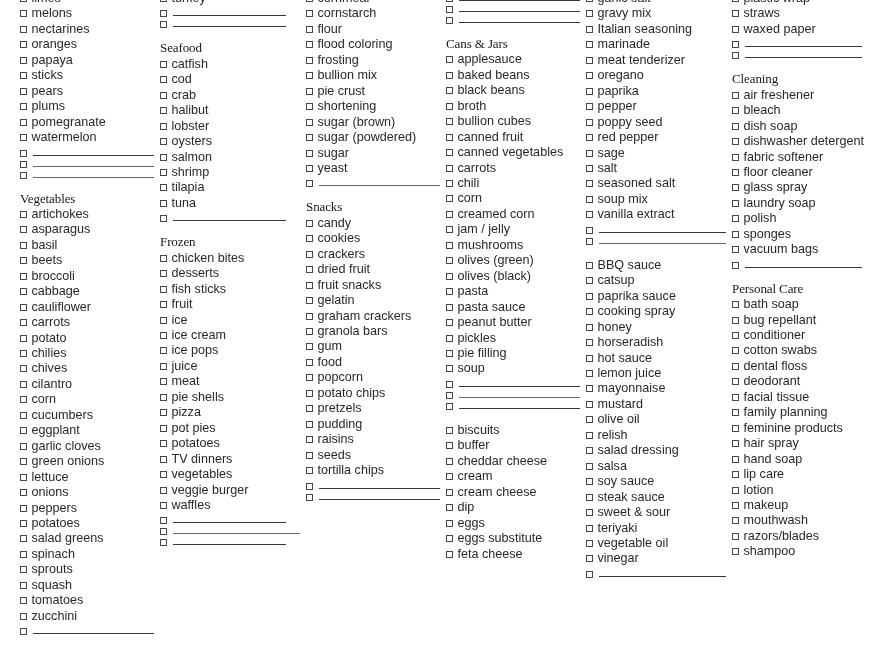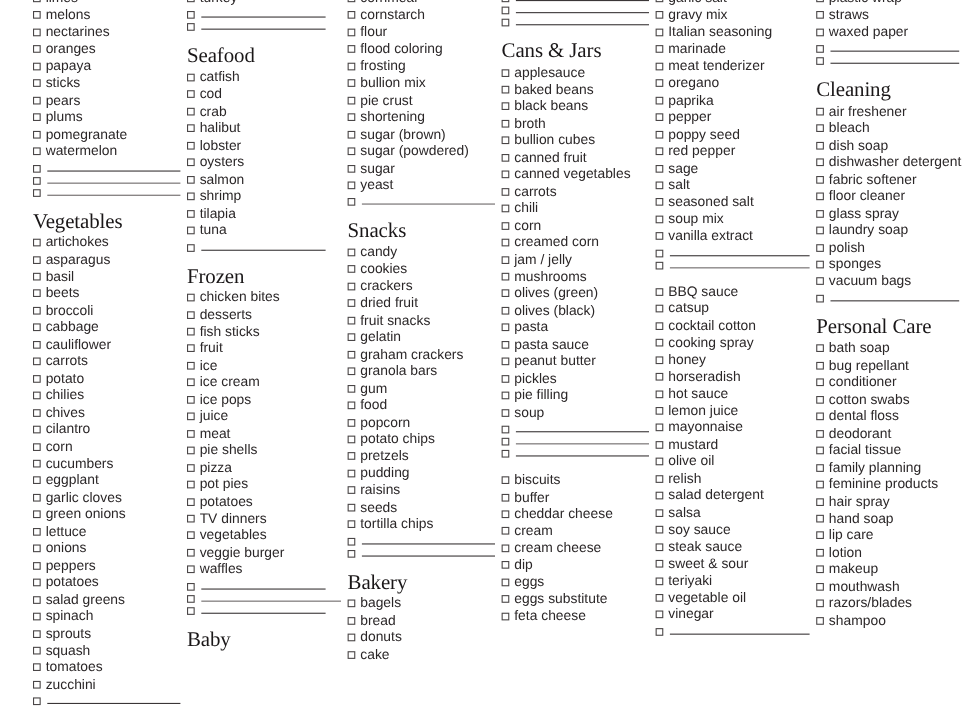--- a/index.html
+++ b/index.html
@@ -13,21 +13,21 @@
     height: 660px;
     overflow: hidden;
     font-family: "Liberation Sans", sans-serif;
     color: #231f20;
   }
   #sheet {
     position: relative;
     width: 880px;
     height: 660px;
     box-sizing: border-box;
-    padding: 0 18px 0 30px;
+    padding: 0 18px 0 20px;
     
     overflow: hidden;
   }
   .columns {
     display: flex;
     flex-direction: row;
     align-items: flex-start;
     gap: 0;
     
     margin-top: -9px;
@@ -45,21 +45,21 @@
   .column.last {
     width: 150px;
     flex: 0 0 150px;
   }
 
   .section { margin: 0; }
   .section + .section { margin-top: 13px; }
 
   .section-title {
     font-family: "Liberation Serif", serif;
-    font-size: 19px;
+    font-size: 13px;
     font-weight: 400;
     line-height: 1.03;
     letter-spacing: -0.1px;
     color: #1a1718;
     margin: 0 0 2px 0;
     padding: 0;
   }
 
   ul.items {
     list-style: none;
@@ -433,21 +433,20 @@
               <span class="box"></span>
               <span class="rule thin"></span>
             </li>
             <li class="item blank">
               <span class="box"></span>
               <span class="rule short"></span>
             </li>
           </ul>
         </div>
         <div class="section">
-          <h2 class="section-title">Baby</h2>
         </div>
       </div>
       <div class="column">
         <div class="section">
           <ul class="items">
             <li class="item">
               <span class="box"></span>
               <span class="label">cornmeal</span>
             </li>
             <li class="item">
@@ -574,41 +573,20 @@
             <li class="item blank">
               <span class="box"></span>
               <span class="rule"></span>
             </li>
             <li class="item blank">
               <span class="box"></span>
               <span class="rule"></span>
             </li>
           </ul>
         </div>
-        <div class="section">
-          <h2 class="section-title">Bakery</h2>
-          <ul class="items">
-            <li class="item">
-              <span class="box"></span>
-              <span class="label">bagels</span>
-            </li>
-            <li class="item">
-              <span class="box"></span>
-              <span class="label">bread</span>
-            </li>
-            <li class="item">
-              <span class="box"></span>
-              <span class="label">donuts</span>
-            </li>
-            <li class="item">
-              <span class="box"></span>
-              <span class="label">cake</span>
-            </li>
-          </ul>
-        </div>
       </div>
       <div class="column">
         <div class="section">
           <ul class="items">
             <li class="item blank">
               <span class="box"></span>
               <span class="rule"></span>
             </li>
             <li class="item blank">
               <span class="box"></span>
@@ -840,21 +818,21 @@
             <li class="item">
               <span class="box"></span>
               <span class="label">BBQ sauce</span>
             </li>
             <li class="item">
               <span class="box"></span>
               <span class="label">catsup</span>
             </li>
             <li class="item">
               <span class="box"></span>
-              <span class="label">cocktail cotton</span>
+              <span class="label">paprika sauce</span>
             </li>
             <li class="item">
               <span class="box"></span>
               <span class="label">cooking spray</span>
             </li>
             <li class="item">
               <span class="box"></span>
               <span class="label">honey</span>
             </li>
             <li class="item">
@@ -880,21 +858,21 @@
             <li class="item">
               <span class="box"></span>
               <span class="label">olive oil</span>
             </li>
             <li class="item">
               <span class="box"></span>
               <span class="label">relish</span>
             </li>
             <li class="item">
               <span class="box"></span>
-              <span class="label">salad detergent</span>
+              <span class="label">salad dressing</span>
             </li>
             <li class="item">
               <span class="box"></span>
               <span class="label">salsa</span>
             </li>
             <li class="item">
               <span class="box"></span>
               <span class="label">soy sauce</span>
             </li>
             <li class="item">

